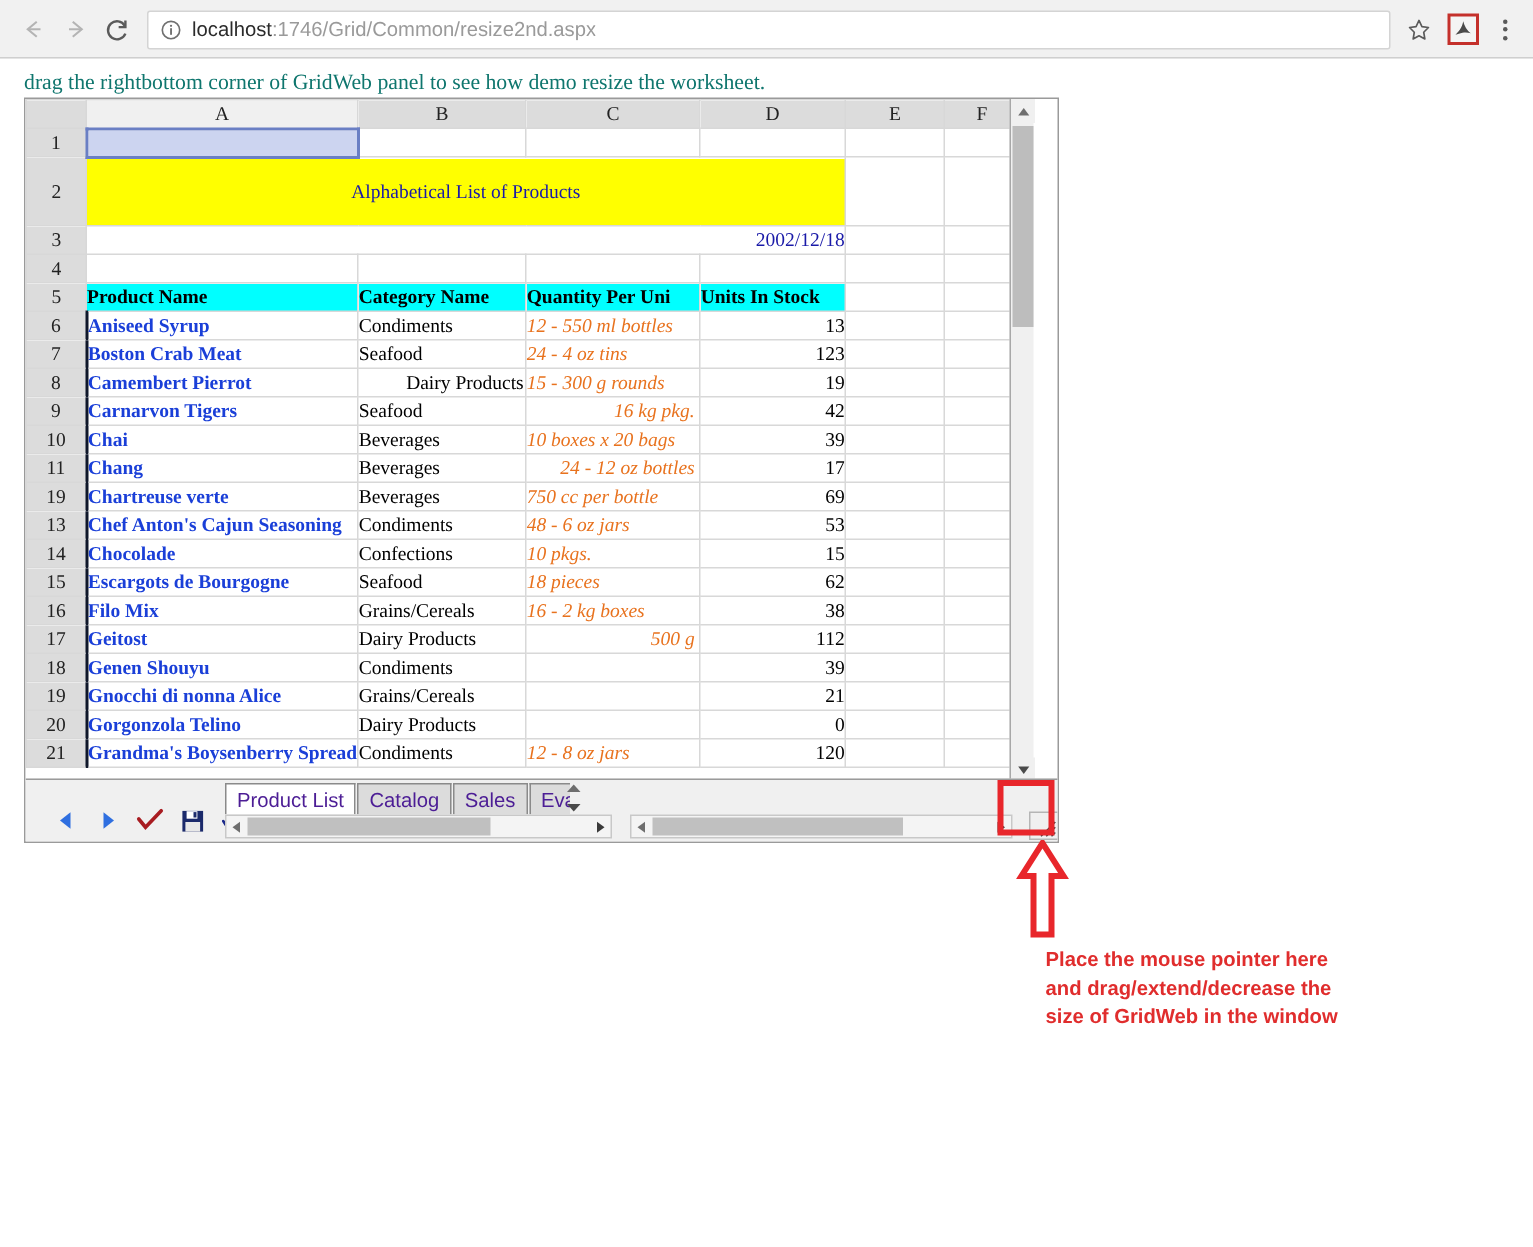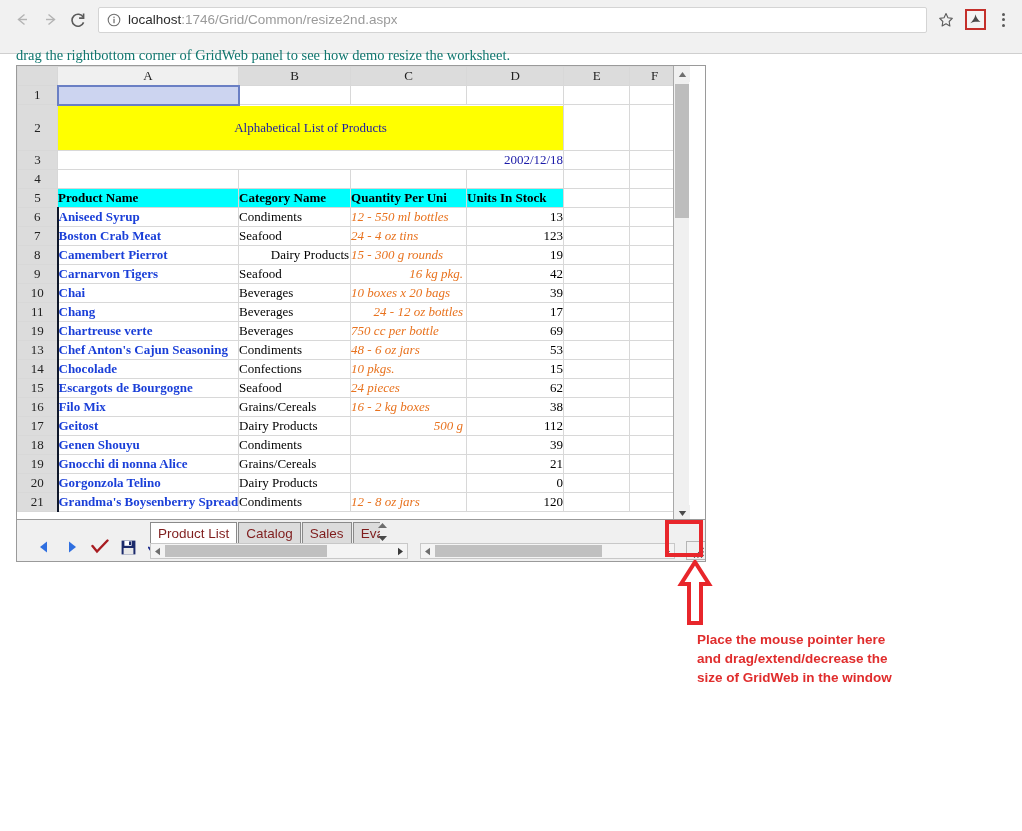--- a/index.html
+++ b/index.html
@@ -7,21 +7,21 @@
   body {
     width:1022px; height:831px;
     background:#ffffff;
     font-family:"Liberation Sans", sans-serif;
     overflow:hidden;
     position:relative;
   }
 
   
   #browser-chrome{
-    position:absolute; left:0; top:0; width:1022px; height:54px;
+    position:absolute; left:0; top:0; width:1022px; height:39px;
     background:#f1f1f1;
     border-bottom:1px solid #cfcfcf;
   }
   #chrome-inner{ display:flex; align-items:center; height:39px; padding:0 8px; }
   .nav-btn{
     width:28px; height:28px; display:flex; align-items:center; justify-content:center;
     color:#b4b4b4; font-size:17px; line-height:1;
     user-select:none;
   }
   .nav-btn.active{ color:#5a5a5a; }
@@ -184,21 +184,21 @@
   .tbtn{ width:18px; height:18px; display:flex; align-items:center; justify-content:center; }
 
   #tabstrip{
     position:absolute; left:133px; top:1px;
     display:flex; align-items:flex-end; height:22px;
     overflow:hidden; width:230px;
   }
   .tab{
     height:21px; padding:0 7px;
     background:#dcdcdc; border:1px solid #8a8a8a; border-bottom:none;
-    font-family:"Liberation Sans", sans-serif; font-size:13.5px; color:#7f1d1d;
+    font-family:"Liberation Sans", sans-serif; font-size:13.5px; color:#4c1d95;
     display:flex; align-items:center; white-space:nowrap;
     margin-right:1px;
   }
   .tab.active{ background:#ffffff; }
   #tab-spinner{
     position:absolute; left:360px; top:2px; width:12px; height:20px;
     display:flex; flex-direction:column; justify-content:space-between;
   }
 
   #hscroll-left{
@@ -441,21 +441,21 @@
             <td class="cell cat">Confections</td>
             <td class="cell qty">10 pkgs.</td>
             <td class="cell stock">15</td>
             <td class="cell"></td>
             <td class="cell"></td>
           </tr>
           <tr class="datarow">
             <td class="rowhead">15</td>
             <td class="cell prod">Escargots de Bourgogne</td>
             <td class="cell cat">Seafood</td>
-            <td class="cell qty">24 pieces</td>
+            <td class="cell qty">18 pieces</td>
             <td class="cell stock">62</td>
             <td class="cell"></td>
             <td class="cell"></td>
           </tr>
           <tr class="datarow">
             <td class="rowhead">16</td>
             <td class="cell prod">Filo Mix</td>
             <td class="cell cat">Grains/Cereals</td>
             <td class="cell qty">16 - 2 kg boxes</td>
             <td class="cell stock">38</td>

